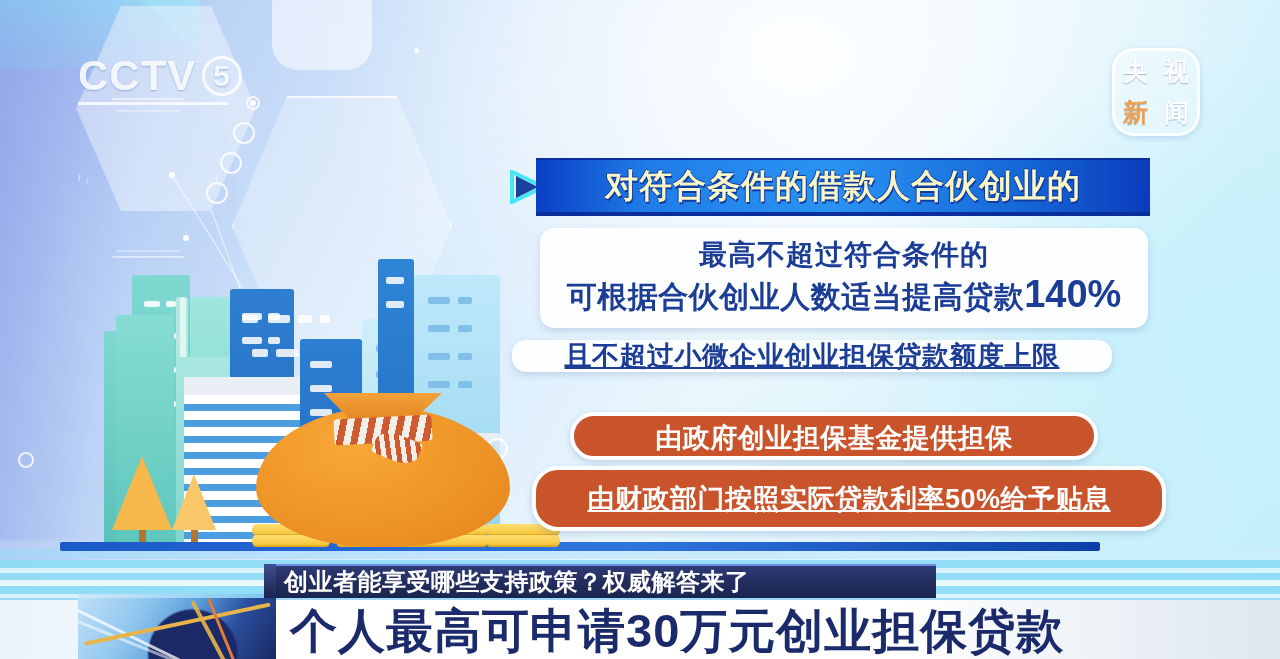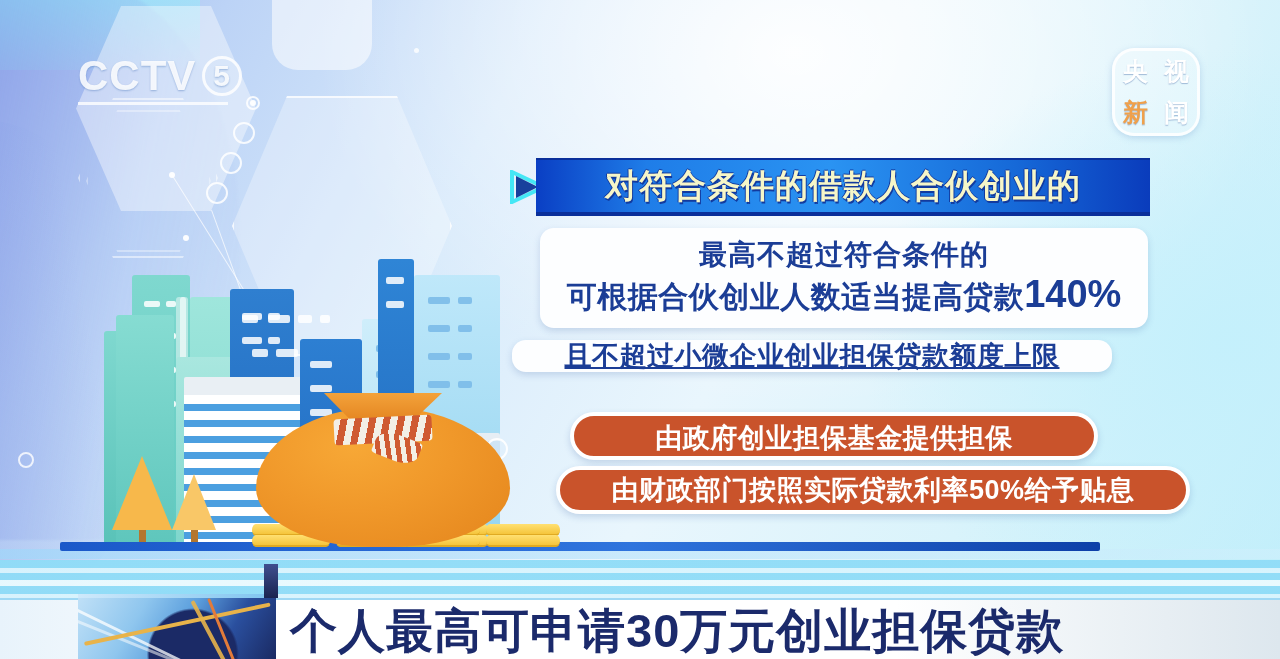--- a/index.html
+++ b/index.html
@@ -145,21 +145,21 @@
   .pill {
     background:#c9532b;
     border:4px solid #ffffff;
     border-radius:26px;
     box-shadow:0 3px 7px rgba(40,80,150,.2);
     display:flex; align-items:center; justify-content:center;
     color:#ffffff; font-weight:bold;
     white-space:nowrap;
   }
   .pill4 { left:570px; top:412px; width:528px; height:48px; font-size:27px; letter-spacing:.5px;align-items:flex-end; }
-  .pill5 { left:556px; top:466px; width:634px; height:48px; font-size:27px; letter-spacing:.5px; }
+  .pill5 { left:532px; top:466px; width:634px; height:65px; font-size:27px; letter-spacing:.5px;text-decoration:underline; }
 
   
   .stripes {
     position:absolute; left:0; bottom:59px; width:1280px; height:40px;
     background:repeating-linear-gradient(180deg,
       #8fdcf7 0 8px, #d9f4fd 8px 13px, #8fdcf7 13px 20px, #eafafe 20px 26px);
     opacity:.95;
   }
   .subtitle-strip {
     position:absolute; left:276px; bottom:61px; width:660px; height:34px;
@@ -478,20 +478,23 @@
     <span>由政府创业担保基金提供担保</span>
   </div>
 
   <div class="panel pill pill5">
     <span>由财政部门按照实际贷款利率50%给予贴息</span>
   </div>
 
   <div class="stripes"></div>
   <div class="thumb-top-bar"></div>
   <div class="subtitle-cap"></div>
+  <div class="subtitle-strip">
+    <span>创业者能享受哪些支持政策？权威解答来了</span>
+  </div>
   <div class="headline-band"></div>
   <div class="corner-thumb">
     <div class="streak" style="left:-10px;top:6px;width:150px;transform:rotate(26deg);"></div>
     <div class="streak" style="left:-10px;top:18px;width:170px;transform:rotate(22deg);opacity:.7;"></div>
     <div class="gold" style="left:6px;top:44px;width:190px;transform:rotate(-12deg);"></div>
     <div class="gold" style="left:116px;top:2px;width:96px;transform:rotate(62deg);opacity:.9;"></div>
     <div class="streak" style="left:132px;top:0px;width:80px;transform:rotate(68deg);background:#e37b3a;"></div>
   </div>
   <div class="headline-main">个人最高可申请30万元创业担保贷款</div>
 

